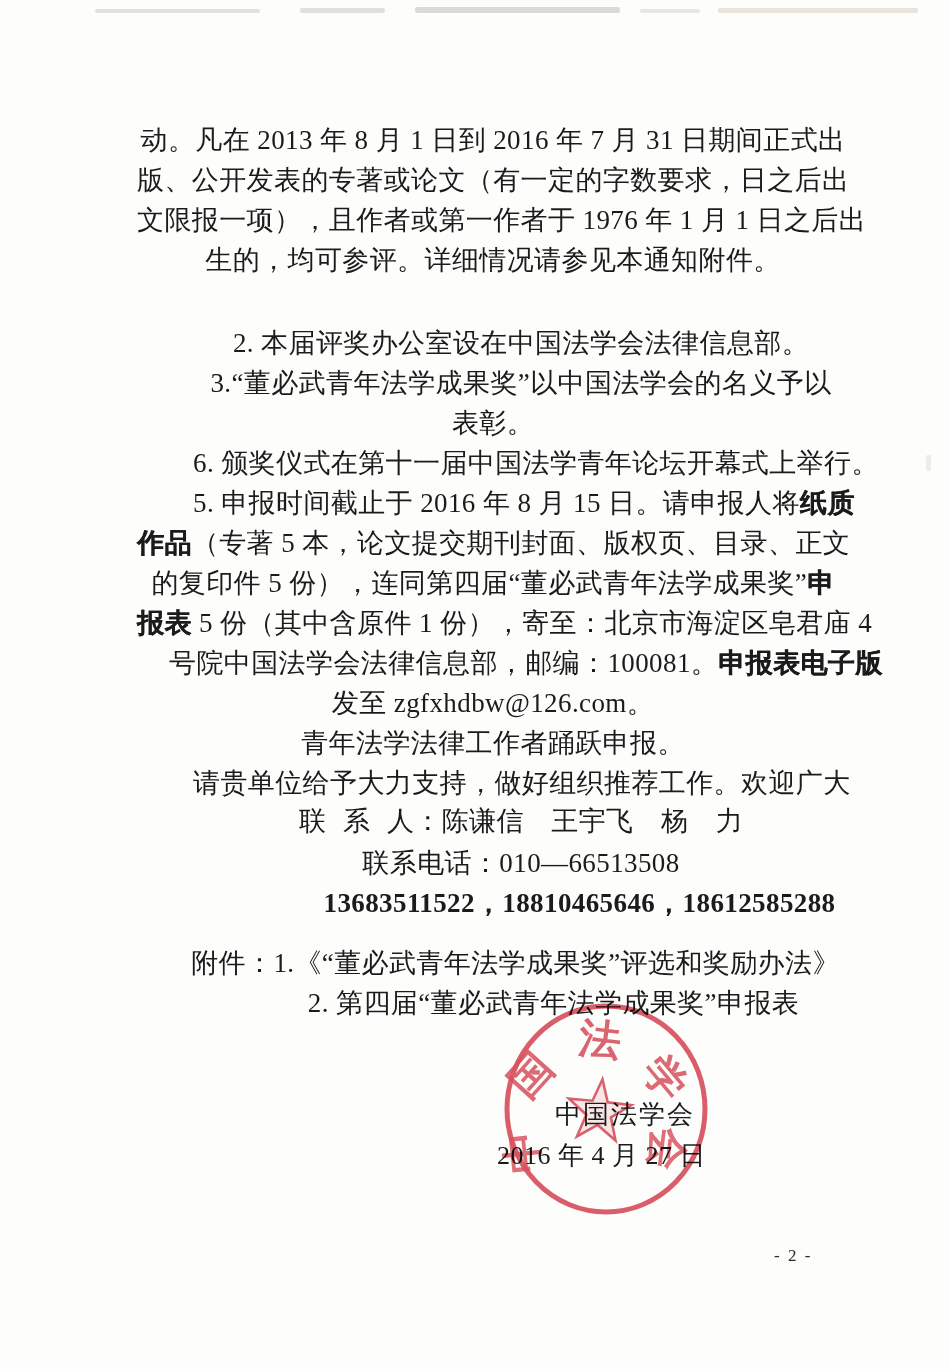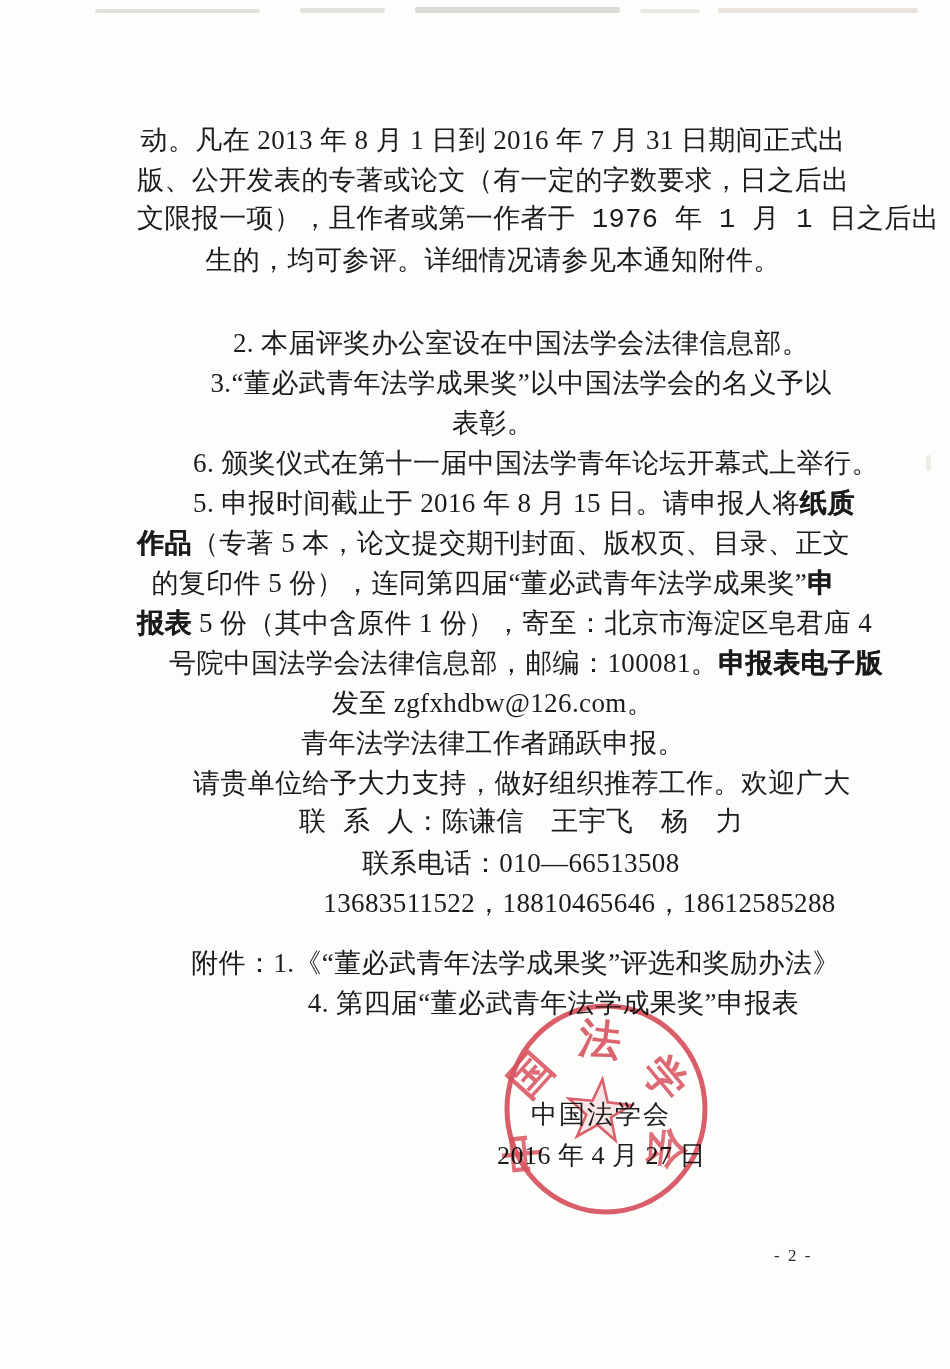--- a/index.html
+++ b/index.html
@@ -33,21 +33,21 @@
     font-size:27px;
     line-height:40px;
     height:40px;
     letter-spacing:0.4px;
     text-align:center;
   }
   .b{font-weight:bold;text-shadow:0.45px 0 currentColor;}
 
   .signature{position:absolute;left:0;top:0;width:950px;}
   .sig-org{
-    position:absolute;left:531px;top:1097px;
+    position:absolute;left:555px;top:1097px;
     font-size:26px;letter-spacing:2px;white-space:pre;
   }
   .sig-date{
     position:absolute;left:497px;top:1138px;
     font-size:26px;letter-spacing:0.5px;white-space:pre;
   }
 
   .stamp{
     position:absolute;left:490px;top:990px;
     mix-blend-mode:multiply;
@@ -70,39 +70,39 @@
 <div class="artifact a1"></div>
 <div class="artifact a2"></div>
 <div class="artifact a3"></div>
 <div class="artifact a4"></div>
 <div class="artifact a5"></div>
 <div class="artifact a6"></div>
 
 <div class="doc-body">
     <div class="line" style="padding-left: 0px;"><span>动。凡在 2013 年 8 月 1 日到 2016 年 7 月 31 日期间正式出</span></div>
     <div class="line" style="padding-left: 0px;"><span>版、公开发表的专著或论文（有一定的字数要求，日之后出</span></div>
-    <div class="line" style="padding-left: 0px; font-family: Liberation Mono, monospace;"><span>文限报一项），且作者或第一作者于 1976 年 1 月 1 日之后出</span></div>
+    <div class="line" style="padding-left: 0px;"><span>文限报一项），且作者或第一作者于 1976 年 1 月 1 日之后出</span></div>
     <div class="line" style="padding-left: 0px;"><span>生的，均可参评。详细情况请参见本通知附件。</span></div>
     <div class="line" style="padding-left: 56px; margin-top: 43px;"><span>2. 本届评奖办公室设在中国法学会法律信息部。</span></div>
     <div class="line" style="padding-left: 56px;"><span>3.“董必武青年法学成果奖”以中国法学会的名义予以</span></div>
     <div class="line" style="padding-left: 0px;"><span>表彰。</span></div>
     <div class="line" style="padding-left: 56px;"><span>6. 颁奖仪式在第十一届中国法学青年论坛开幕式上举行。</span></div>
     <div class="line" style="padding-left: 56px;"><span>5. 申报时间截止于 2016 年 8 月 15 日。请申报人将</span><span class="b">纸质</span></div>
     <div class="line" style="padding-left: 0px;"><span class="b">作品</span><span>（专著 5 本，论文提交期刊封面、版权页、目录、正文</span></div>
     <div class="line" style="padding-left: 0px;"><span>的复印件 5 份），连同第四届“董必武青年法学成果奖”</span><span class="b">申</span></div>
     <div class="line" style="padding-left: 0px;"><span class="b">报表</span><span> 5 份（其中含原件 1 份），寄至：北京市海淀区皂君庙 4</span></div>
     <div class="line" style="padding-left: 0px; margin-left: 32px;"><span>号院中国法学会法律信息部，邮编：100081。</span><span class="b">申报表电子版</span></div>
     <div class="line" style="padding-left: 0px;"><span>发至 zgfxhdbw@126.com。</span></div>
     <div class="line" style="padding-left: 0px;"><span>青年法学法律工作者踊跃申报。</span></div>
     <div class="line" style="padding-left: 56px;"><span>请贵单位给予大力支持，做好组织推荐工作。欢迎广大</span></div>
     <div class="line" style="padding-left: 56px; font-family: Liberation Mono, monospace;"><span>联 系 人：陈谦信　王宇飞　杨　力</span></div>
     <div class="line" style="padding-left: 56px;"><span>联系电话：010—66513508</span></div>
-    <div class="line" style="padding-left: 173px;"><span>13683511522，18810465646，18612585288</span></div>
+    <div class="line" style="padding-left: 173px; font-weight: bold;"><span>13683511522，18810465646，18612585288</span></div>
     <div class="line" style="padding-left: 45px; margin-top: 20px;"><span>附件：1.《“董必武青年法学成果奖”评选和奖励办法》</span></div>
-    <div class="line" style="padding-left: 121px;"><span>4. 第四届“董必武青年法学成果奖”申报表</span></div>
+    <div class="line" style="padding-left: 121px;"><span>2. 第四届“董必武青年法学成果奖”申报表</span></div>
   </div>
 
 <div class="signature">
   <div class="sig-org">中国法学会</div>
   <div class="sig-date">2016 年 4 月 27 日</div>
 </div>
 
 <svg class="stamp" width="240" height="255" viewBox="490 990 240 255">
   <ellipse cx="606" cy="1109" rx="99" ry="103" fill="none" stroke="var(--stamp)" stroke-width="5" opacity="0.92"></ellipse>
   <path d="M602.5 1079.2 L607.7 1102.3 L631.3 1105.1 L610.9 1117.3 L615.5 1140.6 L597.6 1124.9 L576.9 1136.5 L586.3 1114.7 L568.9 1098.6 L592.5 1100.7 Z" fill="rgba(217,81,93,0.14)" stroke="var(--stamp)" stroke-width="2.6" opacity="0.9"></path>

